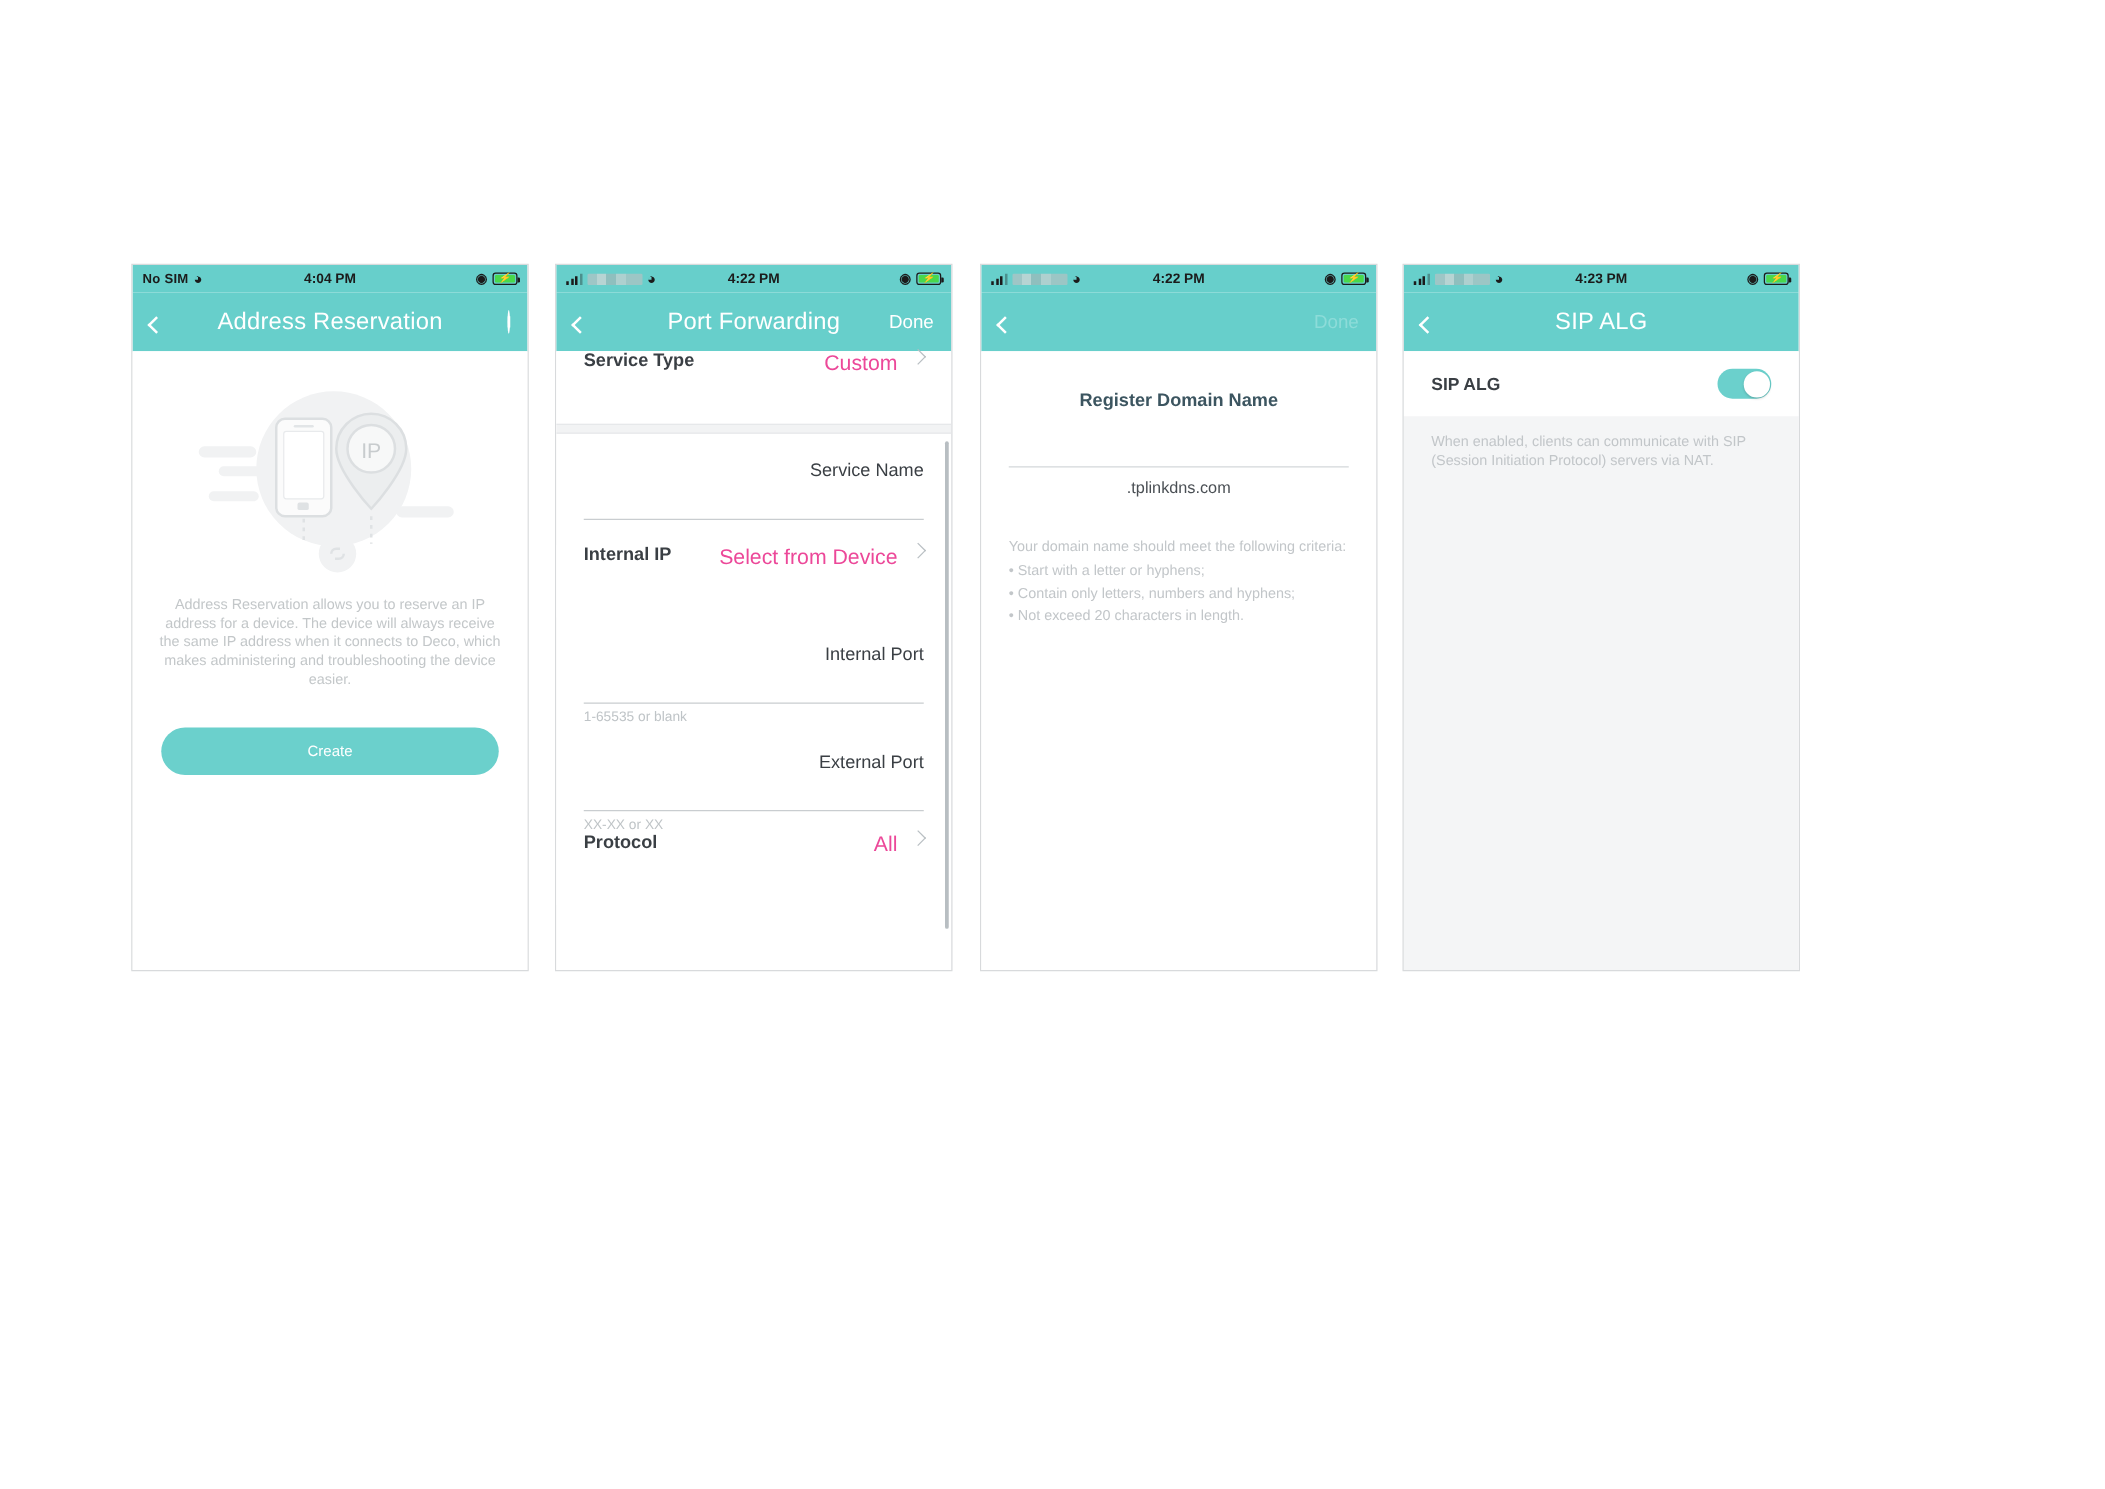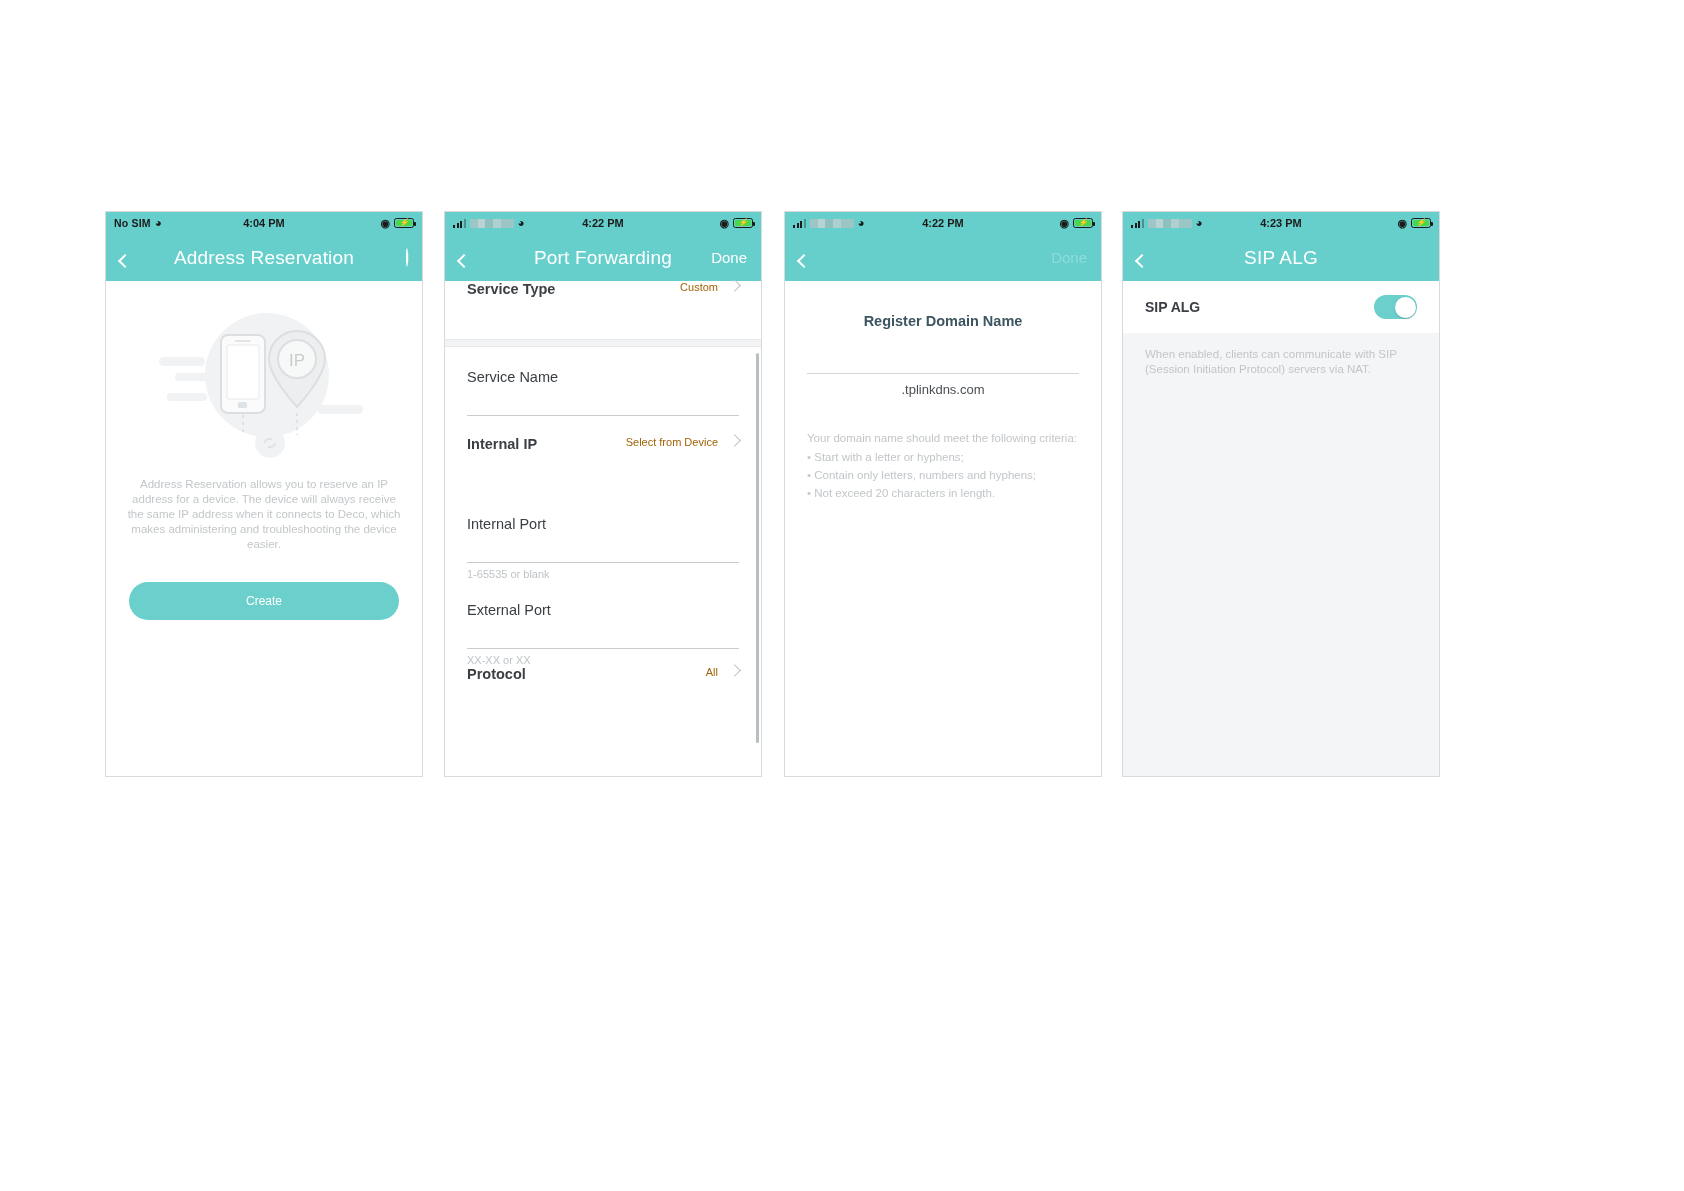--- a/index.html
+++ b/index.html
@@ -112,31 +112,31 @@
     display:flex; align-items:center; justify-content:center;
   }
 
   
   .p2-body { height: calc(100% - 69px); background:#fff; position:relative; }
   .row {
     height: 58px; display:flex; 
     padding: 0 22px; background:#fff;
   }
   .row-label { font-size: 14.5px; color:#3a3f44; font-weight:600; }
-  .row-value { margin-left:auto; font-size:11px; color:#a16207; }
+  .row-value { margin-left:auto; font-size:17px; color:#ec4899; }
   .row-arrow {
     width:9px; height:9px; border-top:1.6px solid #b9bfc3; border-right:1.6px solid #b9bfc3;
     transform: rotate(45deg); margin-left: 12px;
   }
   .sep-thick { height: 8px; background:#f2f3f4; border-top:1px solid #e6e8ea; border-bottom:1px solid #e6e8ea; }
   .field {
     position: relative; padding: 0 22px;
   }
   .field-title {
-    text-align:left; font-size:14.5px; color:#3a3f44; padding-top: 22px;
+    text-align:right; font-size:14.5px; color:#3a3f44; padding-top: 22px;
   }
   .field-line { margin-top: 30px; border-bottom: 1px solid #c9cdd0; }
   .field-hint { font-size:11px; color:#bfc4c7; padding-top:5px; }
   .field-gap { height: 20px; }
   .scrollbar {
     position:absolute; right:2px; top:72px; width:3px; height:390px;
     background:#b8bec2; border-radius:2px;
   }
 
   

